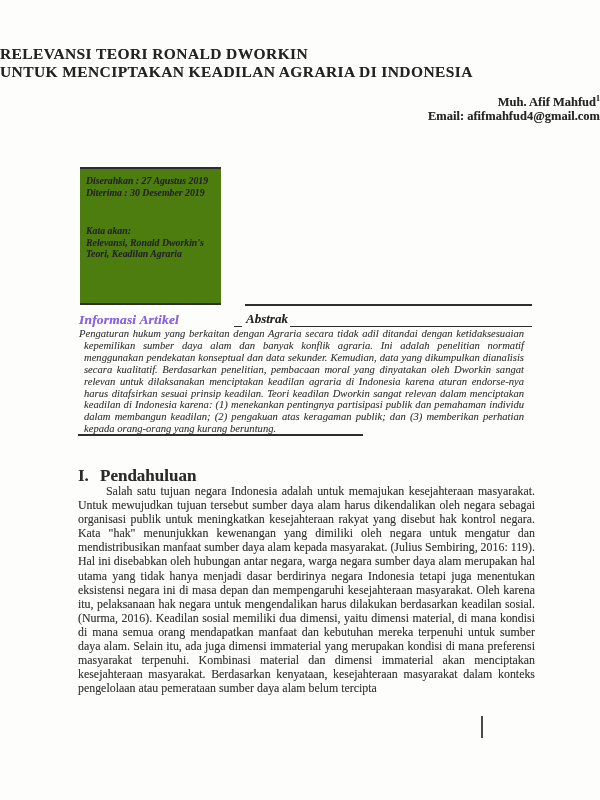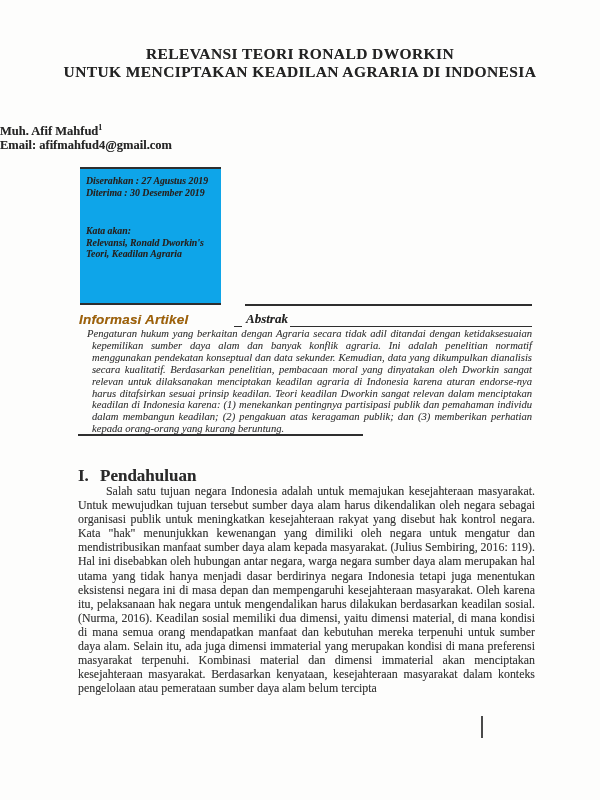--- a/index.html
+++ b/index.html
@@ -2,51 +2,51 @@
 <html><head>
 <meta charset="utf-8">
 <style>
   html,body{margin:0;padding:0;}
   body{width:600px;height:800px;background:#fdfdfc;overflow:hidden;}
   .page{
     position:relative;width:600px;height:800px;background:#fdfdfc;
     font-family:"Liberation Serif","DejaVu Serif",serif;color:#333;
     text-shadow:0 0 .6px rgba(70,70,70,.45);
   }
-  .title-block{position:absolute;top:45px;left:0;width:600px;text-align:center;}
+  .title-block{position:absolute;top:45px;left:0;width:600px;}
   .title-line{font-weight:bold;font-size:15.5px;line-height:17.5px;letter-spacing:.4px;color:#232323;}
-  .author-block{position:absolute;top:92px;left:0;width:600px;text-align:left;margin-top:29px;}
+  .author-block{position:absolute;top:92px;left:0;width:600px;text-align:right;}
   .author-line{font-weight:bold;font-size:12.5px;line-height:14px;color:#262626;}
   sup{font-size:8px;}
 
   .meta-box{
     position:absolute;left:80px;top:167px;width:141px;height:138px;
-    background:#0ea5e9;border-top:2px solid #2e2e2e;border-bottom:2px solid #2e2e2e;
+    background:#4d7c0f;border-top:2px solid #2e2e2e;border-bottom:2px solid #2e2e2e;
     box-sizing:border-box;padding:6px 5px 0 6px;
     font-style:italic;font-size:9.8px;line-height:11.5px;color:#222;font-weight:600;
   }
   .meta-gap{height:27px;}
 
   .rule-top-right{position:absolute;left:245px;top:304px;width:287px;height:2px;background:#2e2e2e;}
 
   .header-artikel{
     position:absolute;left:79px;top:312px;
-    font-family:Liberation Sans, sans-serif;
-    font-weight:bold;font-style:italic;font-size:13.5px;color:#a16207;letter-spacing:.2px;text-align:right;
+    font-family:Liberation Serif, serif;
+    font-weight:bold;font-style:italic;font-size:13.5px;color:#8b5cf6;letter-spacing:.2px;text-align:right;
   }
   .header-abstrak-row{
     position:absolute;left:234px;top:311px;width:298px;
     display:flex;align-items:flex-end;
   }
   .abstrak-dash{width:8px;height:1.5px;background:#2e2e2e;margin-right:2px;}
   .abstrak-label{font-weight:bold;font-style:italic;font-size:13px;color:#252525;padding:0 2px;}
   .abstrak-rule{flex:1;height:1.5px;background:#2e2e2e;margin-top:3px;}
 
   .abstract-text{
-    position:absolute;left:92px;top:328px;width:440px;
+    position:absolute;left:84px;top:328px;width:440px;
     font-style:italic;font-size:10.6px;line-height:11.9px;color:#3a3a3a;
     text-align:justify;text-indent:-5px;
   }
   .abstract-underline{position:absolute;left:78px;top:434px;width:285px;height:1.5px;background:#2e2e2e;}
 
   .section-heading{position:absolute;left:78px;top:466px;font-weight:bold;font-size:17px;color:#2a2a2a;}
   .section-number{display:inline-block;width:22px;}
 
   .body-text{
     position:absolute;left:78px;top:484px;width:457px;

